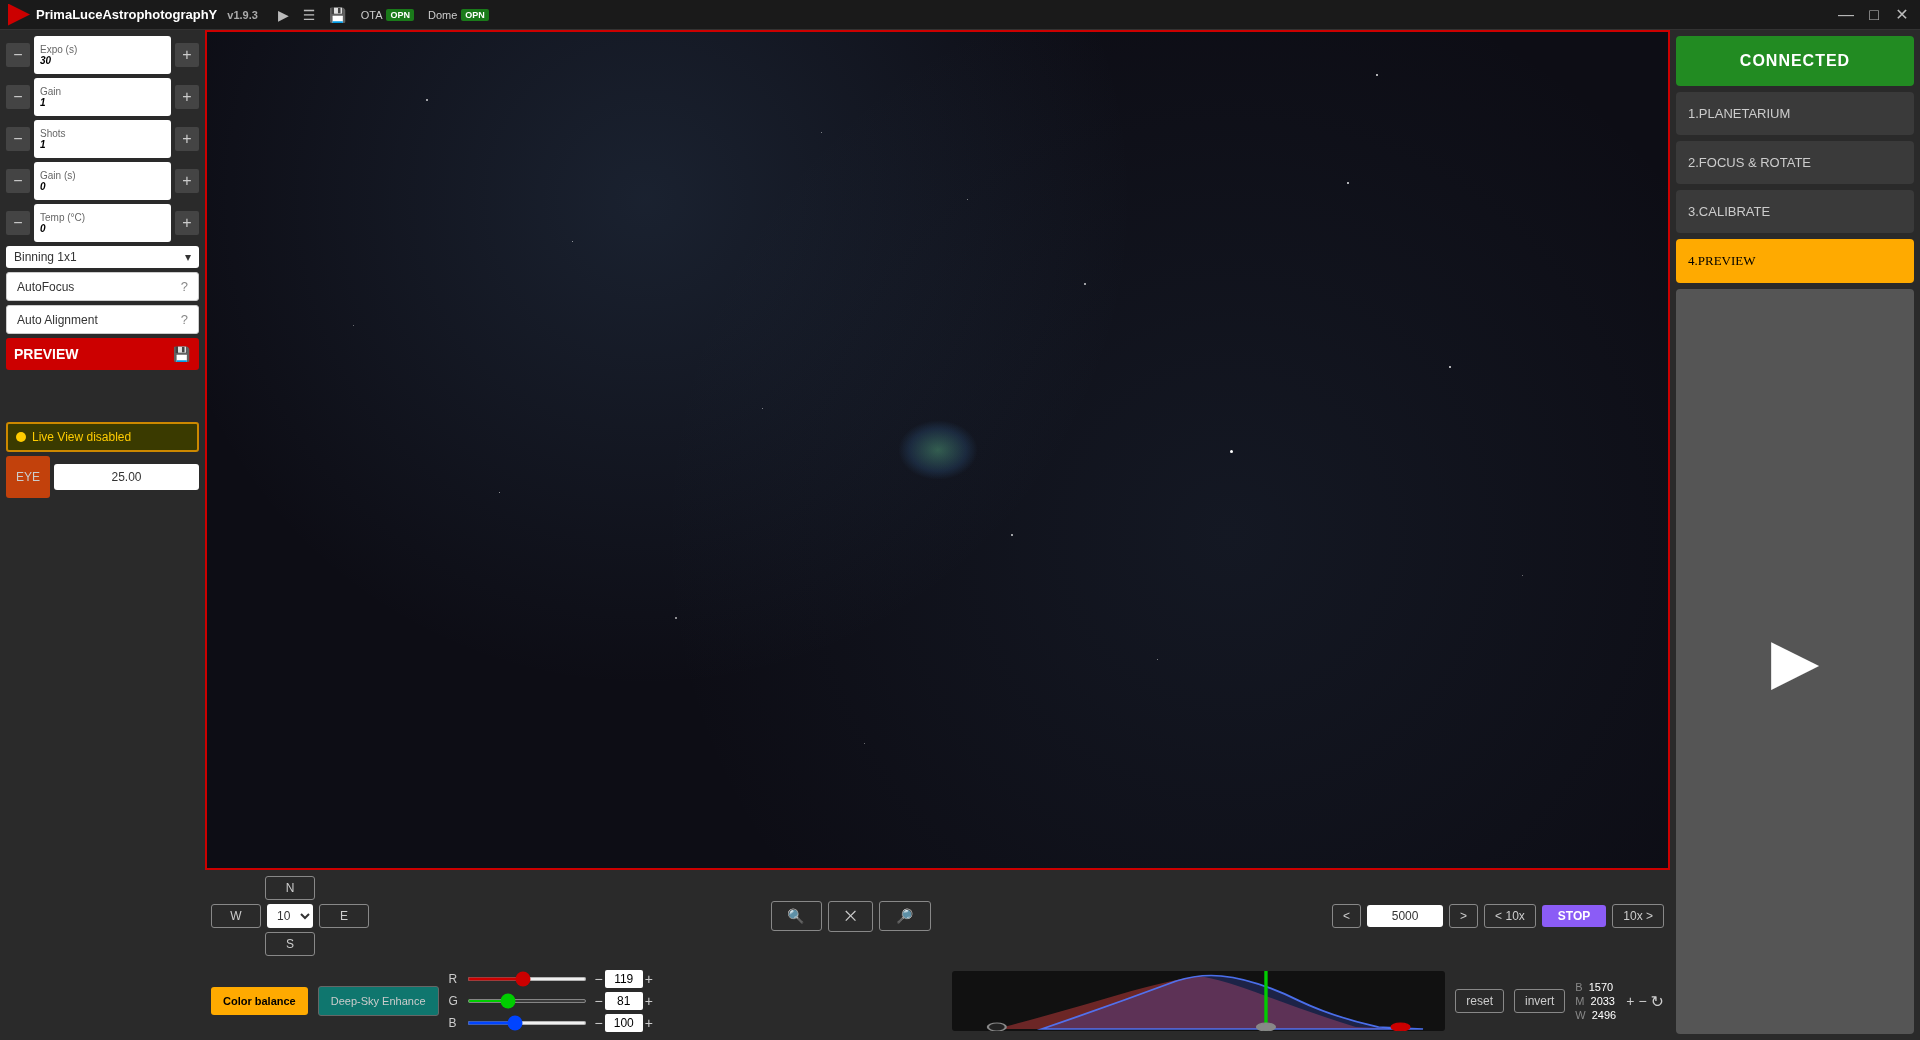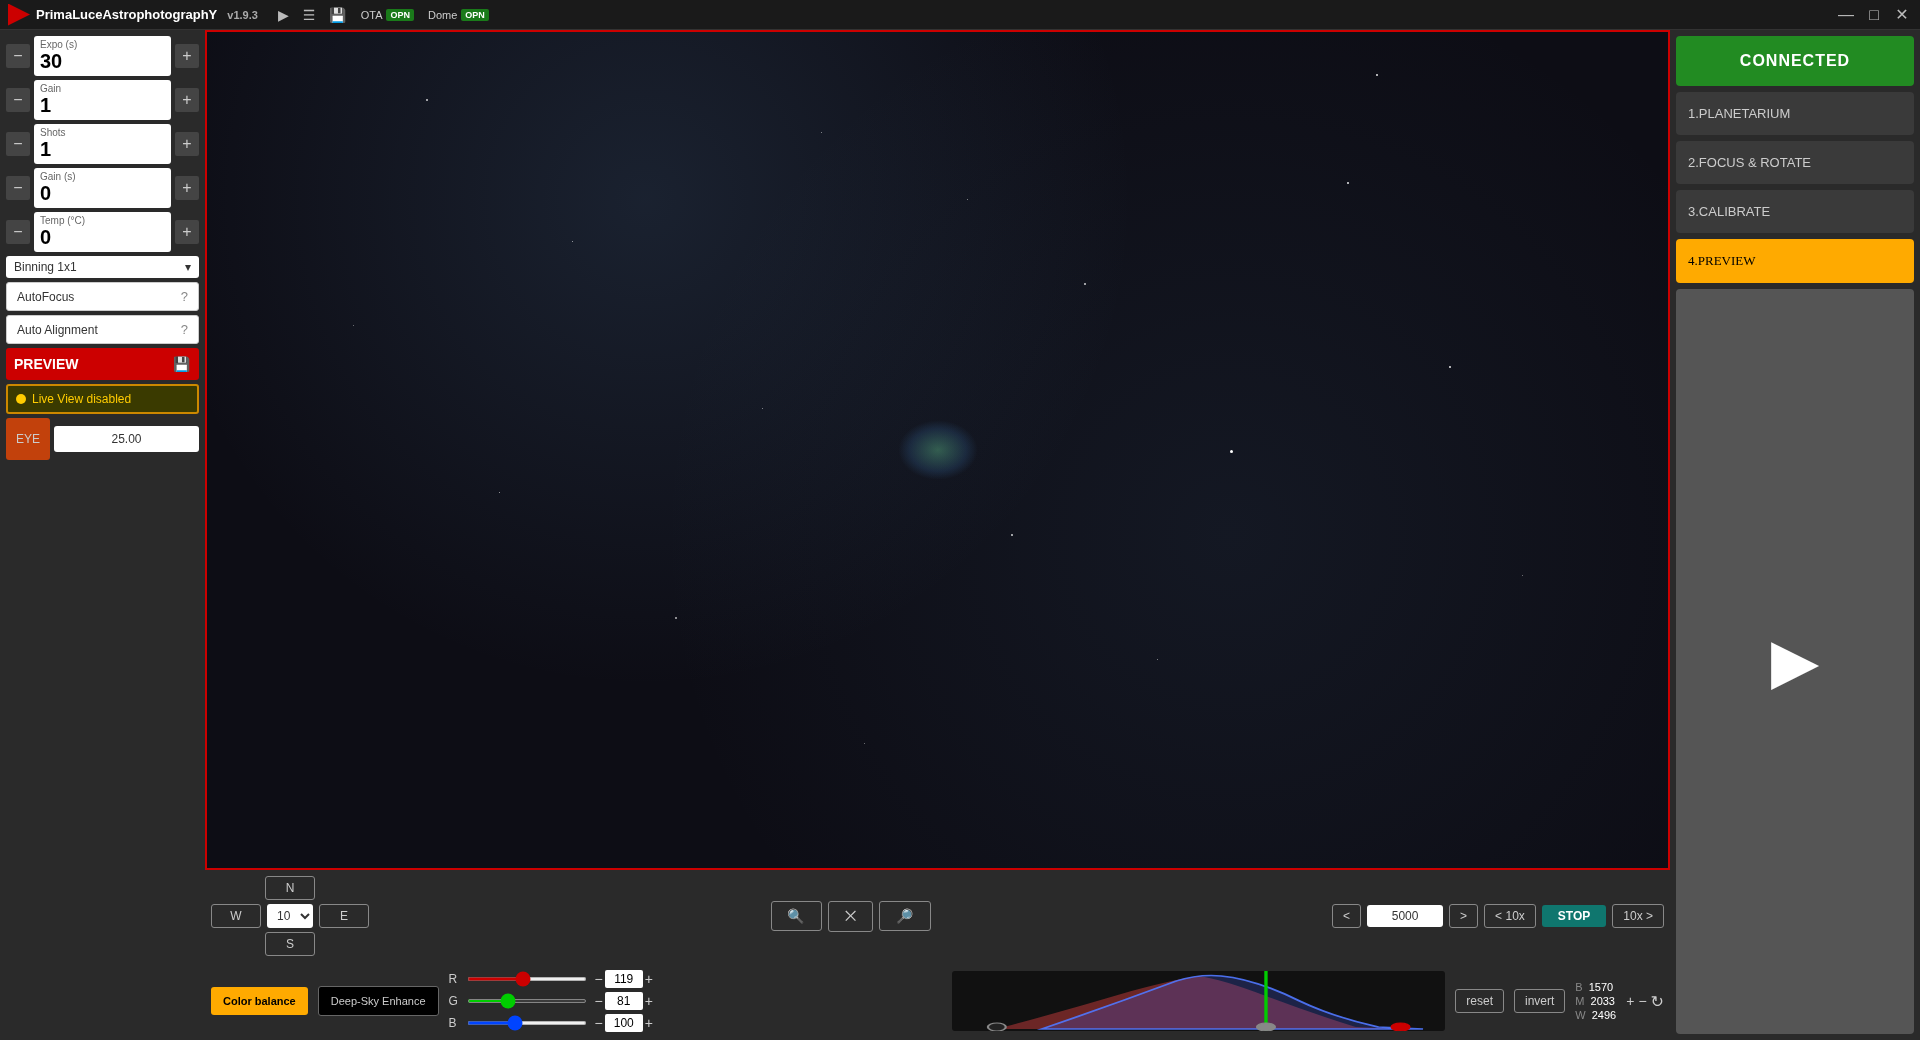--- a/index.html
+++ b/index.html
@@ -131,23 +131,24 @@
       display: flex;
       flex-direction: column;
       min-height: 38px;
       justify-content: center;
     }
     .ctrl-label {
       font-size: 10px;
       color: #666;
     }
     .ctrl-value {
-      font-size: 20px;
+      font-size: 10px;
       color: #000;
       font-weight: bold;
+      font-style: italic;
     }
 
     .dropdown-row {
       background: #fff;
       border-radius: 3px;
       padding: 4px 8px;
       display: flex;
       align-items: center;
       justify-content: space-between;
       cursor: pointer;
@@ -192,20 +193,21 @@
       background: #3a3a00;
       border: 2px solid #cc8800;
       border-radius: 3px;
       padding: 6px 8px;
       color: #ffcc00;
       font-size: 12px;
       cursor: pointer;
       display: flex;
       align-items: center;
       gap: 6px;
+      margin-top: 48px;
     }
     .live-dot {
       width: 10px;
       height: 10px;
       background: #ffcc00;
       border-radius: 50%;
       flex-shrink: 0;
     }
 
     .eye-row {
@@ -374,21 +376,21 @@
       background: #fff;
       color: #333;
       border: none;
       border-radius: 3px;
       padding: 4px 8px;
       width: 76px;
       text-align: center;
       font-size: 12px;
     }
     .stop-btn {
-      background: #0f766e;
+      background: #8b5cf6;
       color: #fff;
       border: none;
       border-radius: 3px;
       padding: 4px 16px;
       cursor: pointer;
       font-size: 12px;
       font-weight: bold;
     }
 
     
@@ -407,21 +409,21 @@
       border: none;
       border-radius: 3px;
       padding: 8px 12px;
       cursor: pointer;
       font-size: 11px;
       font-weight: bold;
       text-align: center;
       min-width: 65px;
     }
     .enhance-btn {
-      background: #000000;
+      background: #0f766e;
       border: 1px solid #666;
       color: #ccc;
       border-radius: 3px;
       padding: 8px 12px;
       cursor: pointer;
       font-size: 11px;
       min-width: 65px;
     }
 
     .slider-group {

